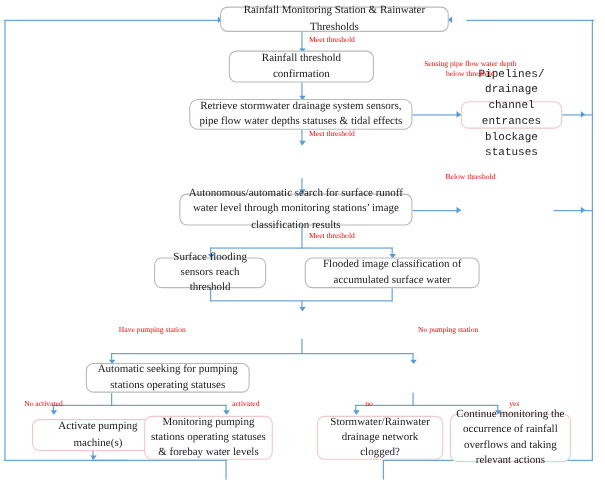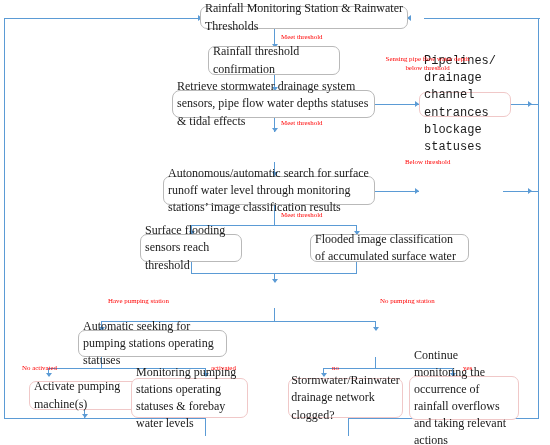--- a/index.html
+++ b/index.html
@@ -15,25 +15,25 @@
     background:#ffffff;
     overflow:hidden;
   }
   
   .node{
     position:absolute;
     box-sizing:border-box;
     display:flex;
     align-items:center;
     justify-content:center;
-    text-align:left;
+    text-align:center;
     border-radius:7px;
     background:#ffffff;
     color:#1a1a1a;
-    font-size:12px;
+    font-size:10px;
     line-height:1.42;
     padding:2px 4px;
   }
   .node.gray{ border:1px solid #b9b9b9; }
   .node.pink{ border:1px solid #f0c8c8; }
   .node span{display:block;}
 
   
   .ln{ position:absolute; background:#5b9bd5; }
   .h{ height:1.4px; }
@@ -166,21 +166,21 @@
 
   <div class="node gray" style="left:163px;top:176px;width:212px;height:29px;">
     <span>Autonomous/automatic search for surface runoff water level through monitoring stations’ image classification results</span>
   </div>
 
 
   <div class="node gray" style="left:140px;top:234px;width:102px;height:28px;">
     <span>Surface flooding sensors reach threshold</span>
   </div>
 
-  <div class="node gray" style="left:277px;top:234px;width:159px;height:28px;margin-left:33px;">
+  <div class="node gray" style="left:277px;top:234px;width:159px;height:28px;">
     <span>Flooded image classification of accumulated surface water</span>
   </div>
 
 
   <div class="node gray" style="left:78px;top:330px;width:149px;height:27px;">
     <span>Automatic seeking for pumping stations operating statuses</span>
   </div>
 
 
   <div class="node pink" style="left:29px;top:381px;width:120px;height:29px;">

